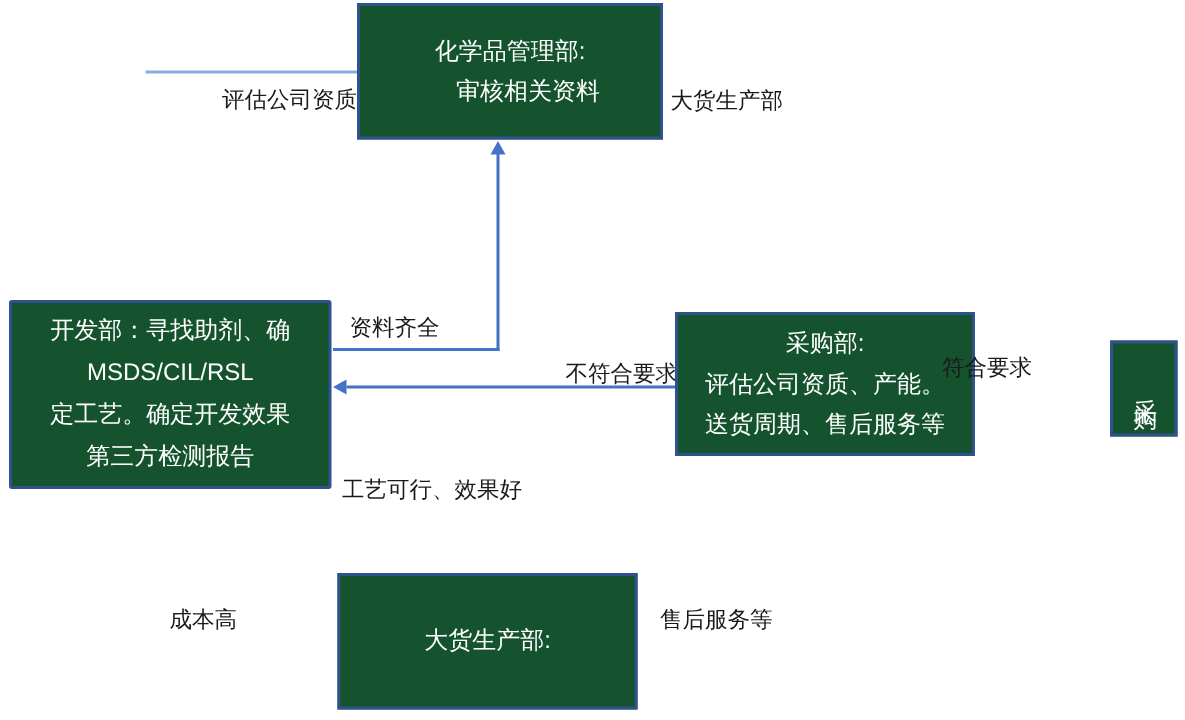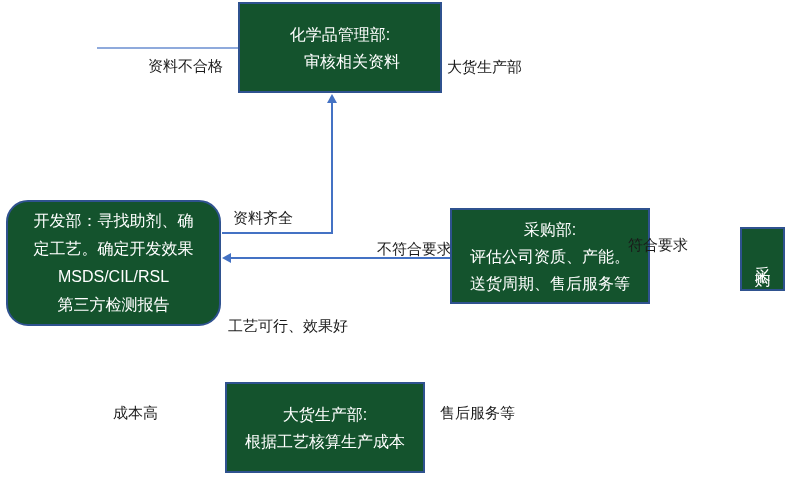--- a/index.html
+++ b/index.html
@@ -6,21 +6,21 @@
   .canvas{
     position:relative;width:790px;height:480px;background:#ffffff;overflow:hidden;
     font-family:"Liberation Sans","DejaVu Sans",sans-serif;
   }
   .box{
     position:absolute;box-sizing:border-box;
     background:#14532d;border:2px solid #2F528F;
     color:#ffffff;display:flex;align-items:center;justify-content:center;
     text-align:center;font-size:16px;line-height:27px;
   }
-  .box.rounded{border-radius:22px;}
+  .box.rounded{border-radius:2px;}
   .box .shift-r{transform:translateX(12px);}
   .vtext{
     writing-mode:vertical-rl;text-orientation:upright;
     letter-spacing:6px;line-height:1;
   }
   .lbl{
     position:absolute;color:#1a1a1a;font-size:15px;white-space:nowrap;
   }
   .line{position:absolute;background:#4472C4;}
   .line.h{height:2px;}
@@ -36,42 +36,42 @@
     border-right:9px solid #4472C4;
   }
 </style>
 </head>
 <body>
 
 <div class="canvas">
 
   <div class="line h light" style="left:97px;top:47px;width:141px;"></div>
 
-  <div class="lbl" style="left:148px;top:57px;">资料不合格</div>
+  <div class="lbl" style="left:148px;top:57px;">评估公司资质</div>
 
   <div class="box" style="left:238px;top:2px;width:204px;height:91px;">
     <div>
       <div>化学品管理部:</div>
       <div class="shift-r">审核相关资料</div>
     </div>
   </div>
 
   <div class="lbl" style="left:447px;top:58px;">大货生产部</div>
 
   <div class="line h" style="left:222px;top:232px;width:111px;"></div>
   <div class="line v" style="left:331px;top:102px;height:132px;"></div>
   <div class="arrowhead up" style="left:327px;top:94px;"></div>
 
   <div class="lbl" style="left:233px;top:209px;">资料齐全</div>
 
   <div class="box rounded" style="left:6px;top:200px;width:215px;height:126px;line-height:28px;">
     <div>
       <div>开发部：寻找助剂、确</div>
+      <div>MSDS/CIL/RSL</div>
       <div>定工艺。确定开发效果</div>
-      <div>MSDS/CIL/RSL</div>
       <div>第三方检测报告</div>
     </div>
   </div>
 
   <div class="line h" style="left:231px;top:257px;width:219px;"></div>
   <div class="arrowhead left" style="left:222px;top:253px;"></div>
 
   <div class="lbl" style="left:347px;top:240px;margin-left:30px;">不符合要求</div>
 
   <div class="box" style="left:450px;top:208px;width:200px;height:96px;">
@@ -86,21 +86,20 @@
 
   <div class="box" style="left:740px;top:227px;width:45px;height:64px;">
     <div class="vtext">采购</div>
   </div>
 
   <div class="lbl" style="left:228px;top:317px;">工艺可行、效果好</div>
 
   <div class="box" style="left:225px;top:382px;width:200px;height:91px;">
     <div>
       <div>大货生产部:</div>
-      <div>根据工艺核算生产成本</div>
     </div>
   </div>
 
   <div class="lbl" style="left:113px;top:404px;">成本高</div>
 
   <div class="lbl" style="left:440px;top:404px;">售后服务等</div>
 
 </div>
 
 </body></html>

